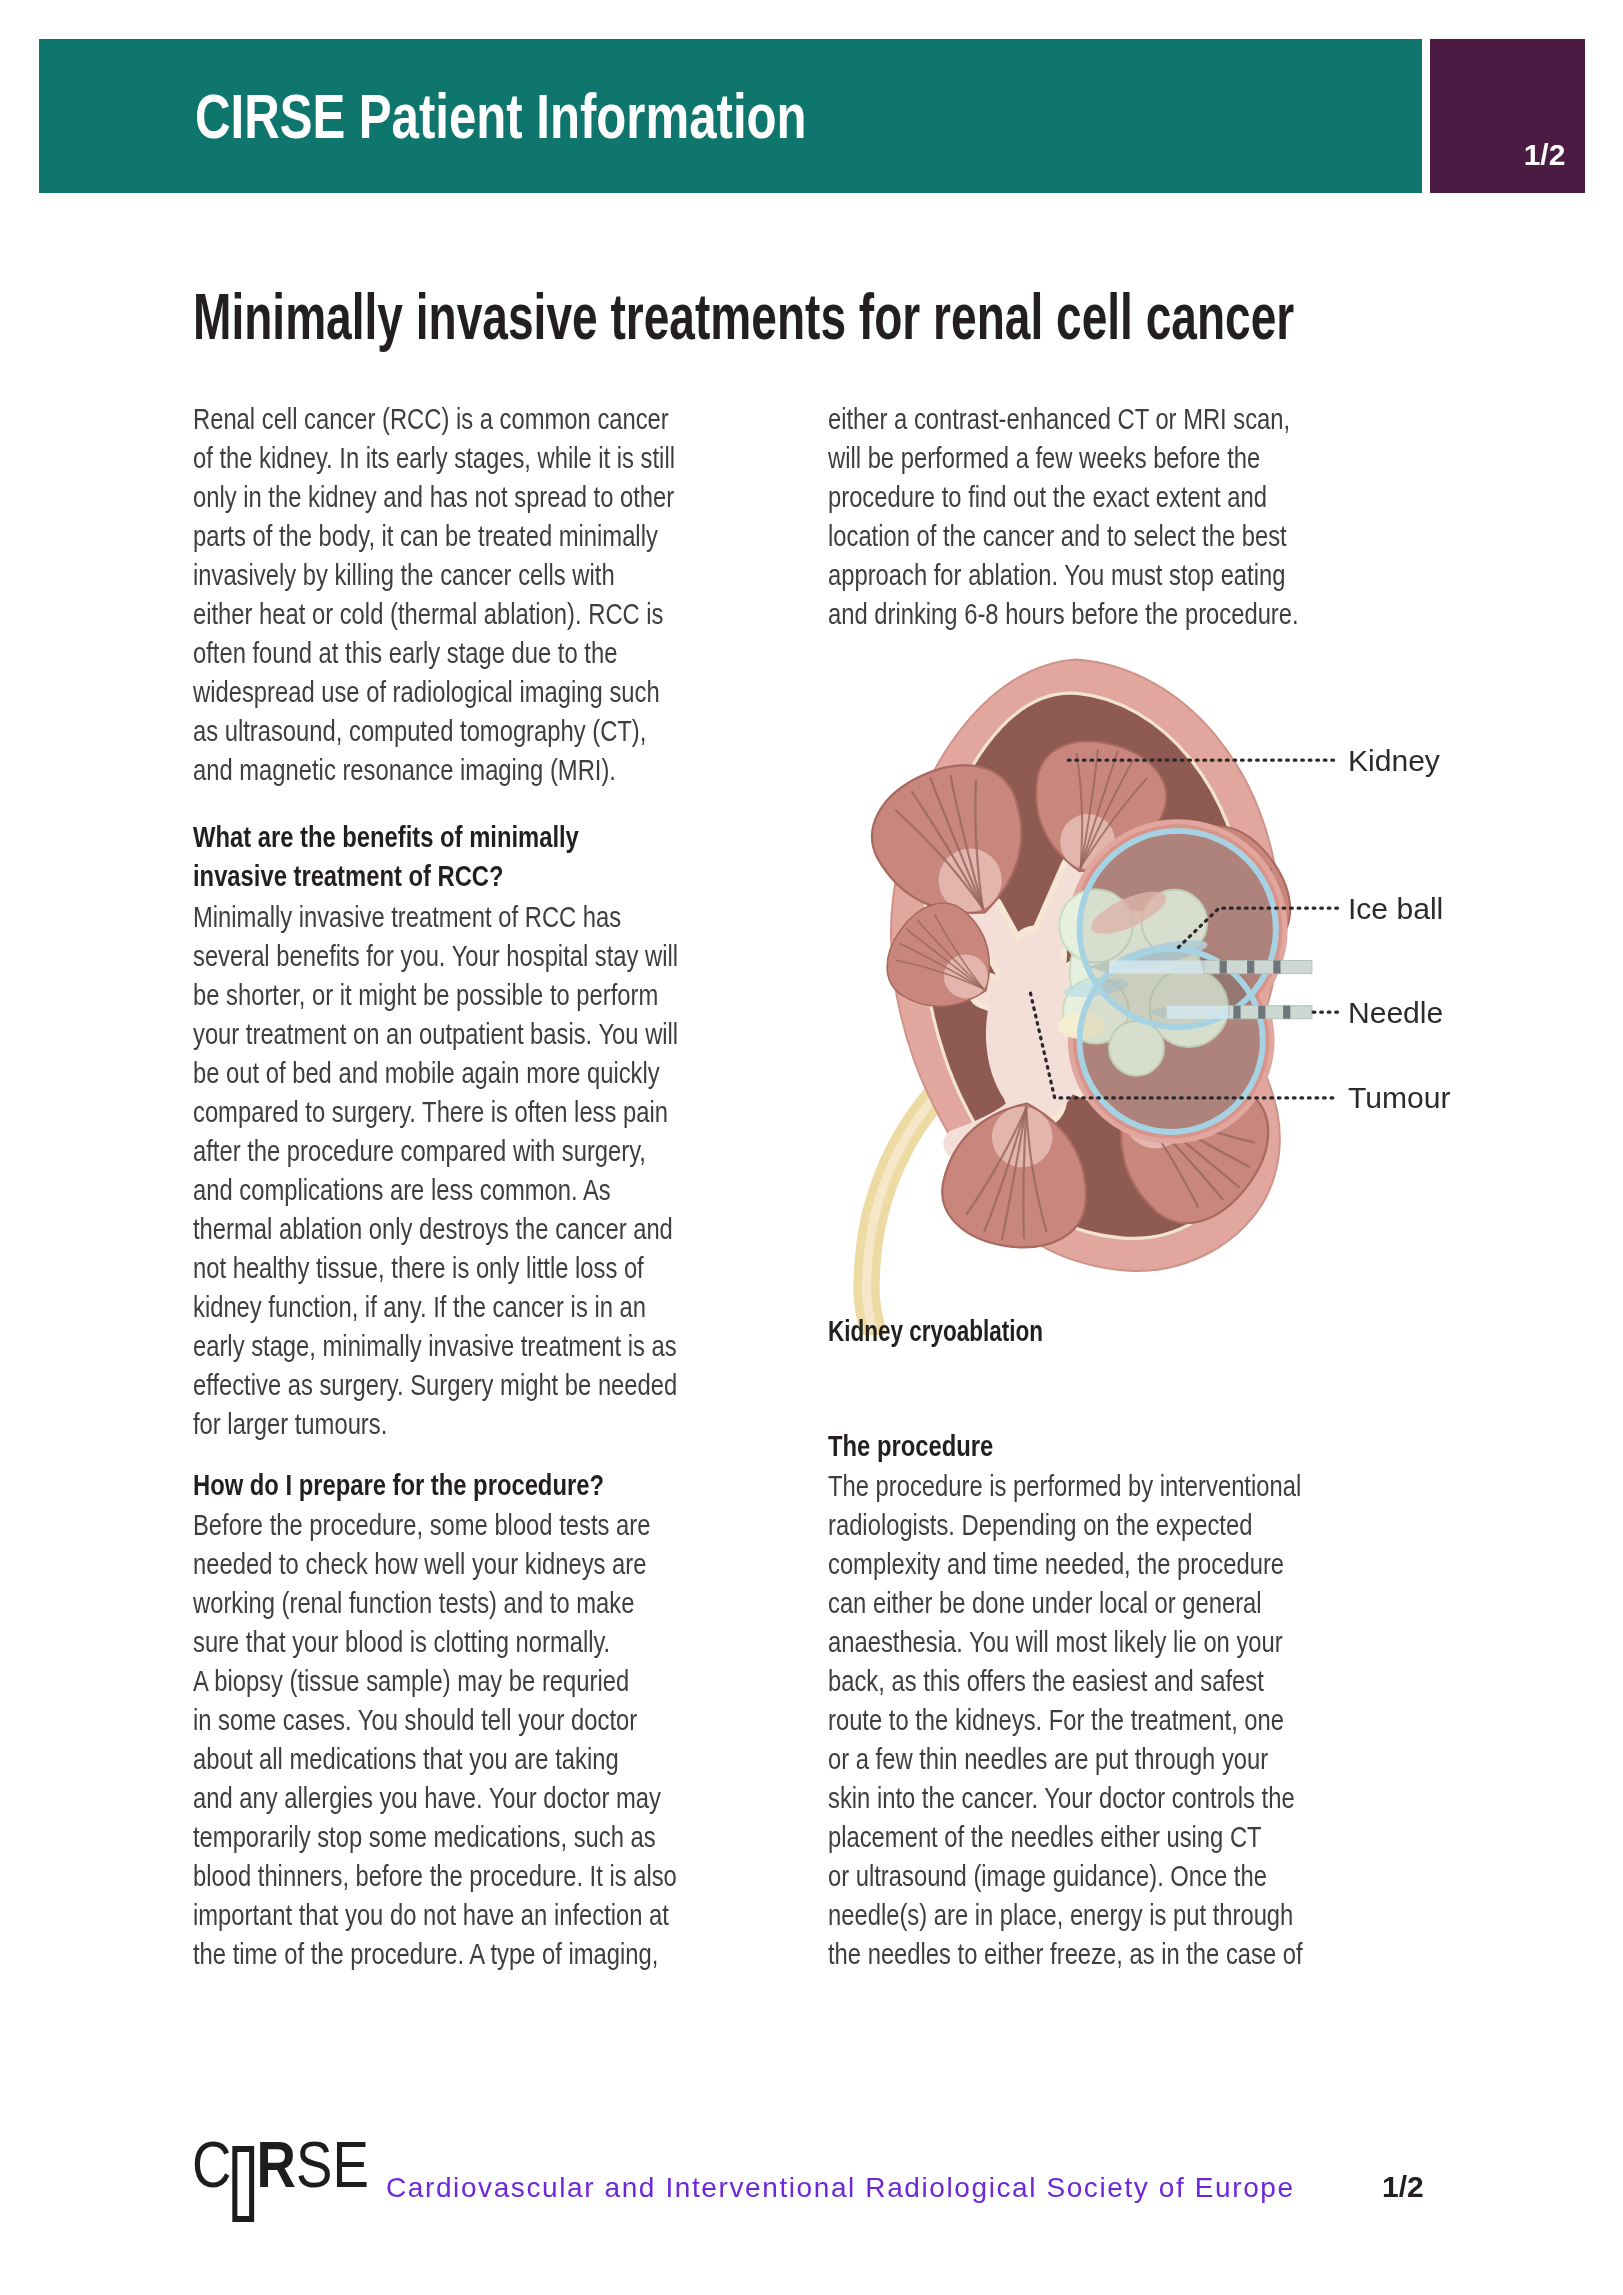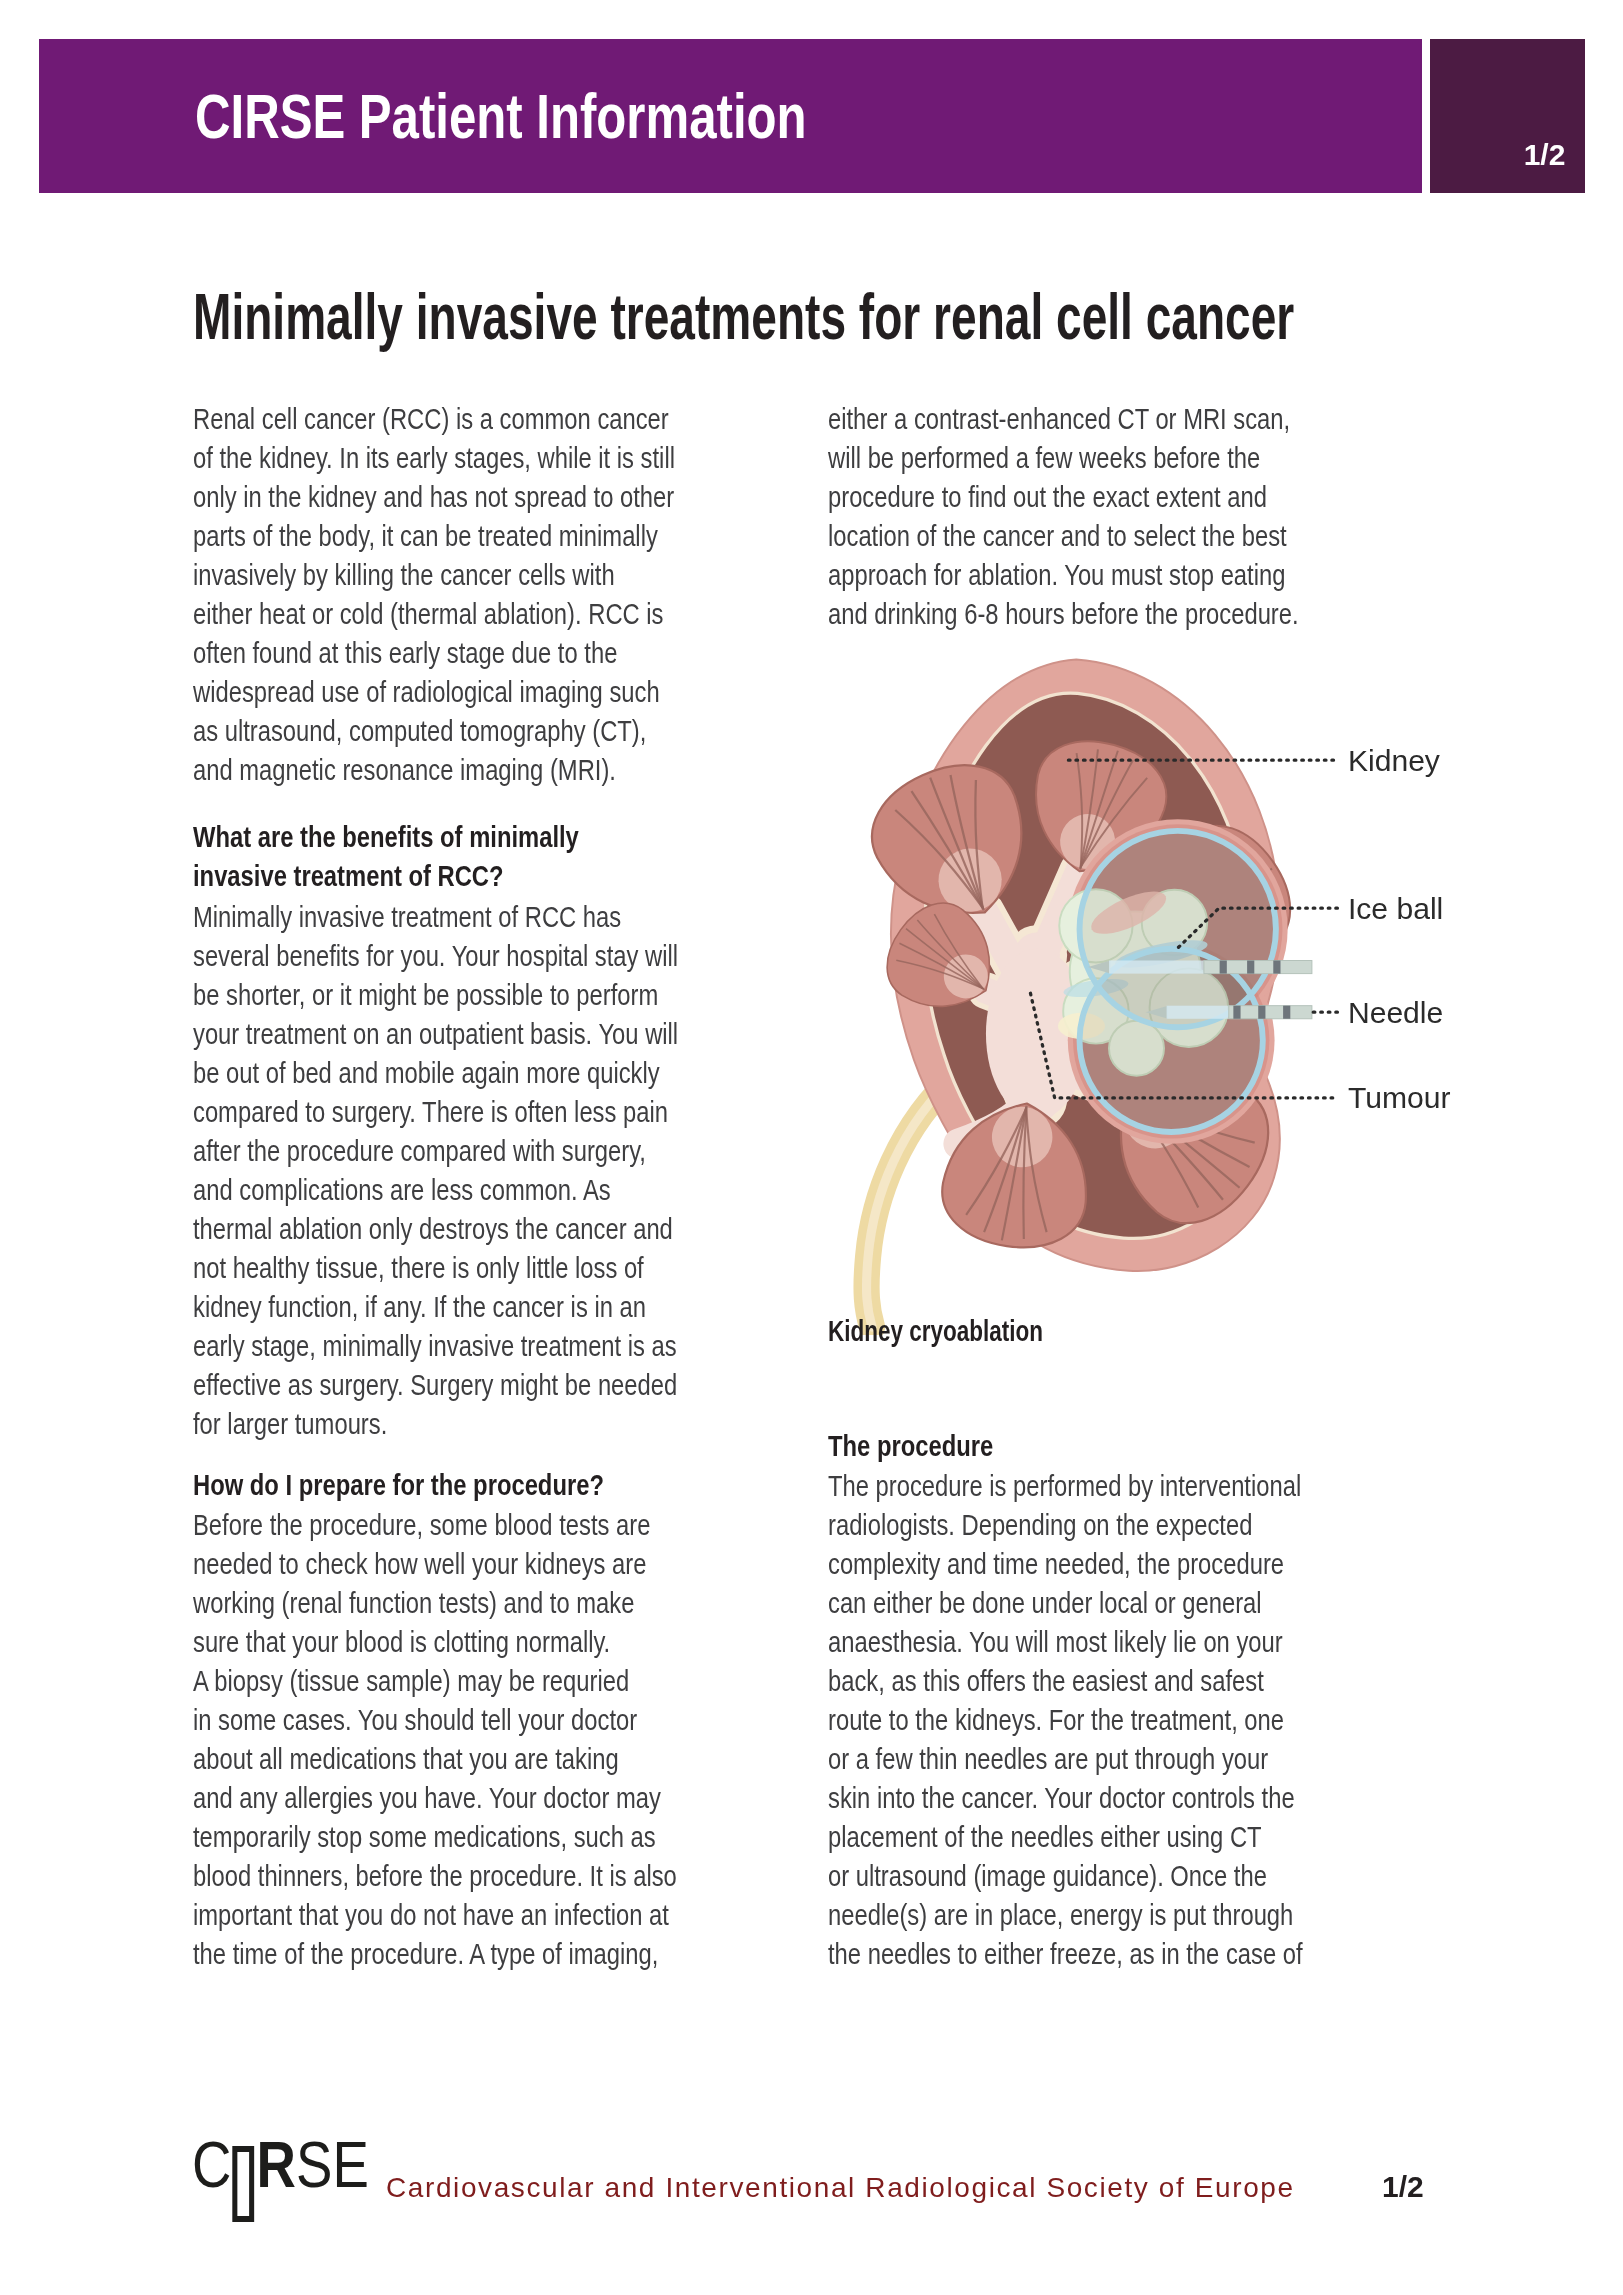--- a/index.html
+++ b/index.html
@@ -4,21 +4,21 @@
 <style>
   html,body{margin:0;padding:0;background:#777;}
   *{box-sizing:border-box;}
   .page{
     position:relative;width:1623px;height:2295px;background:#ffffff;
     font-family:"Liberation Sans",sans-serif;overflow:hidden;
   }
   
   .header-bar{
     position:absolute;left:39px;top:39px;width:1383px;height:154px;
-    background:#701a75;display:flex;align-items:center;
+    background:#0f766e;display:flex;align-items:center;
   }
   .header-title{
     margin-left:156px;color:#ffffff;font-size:63px;font-weight:700;
     white-space:nowrap;transform:scaleX(0.78);transform-origin:0 50%;
     letter-spacing:0px;
   }
   .page-badge{
     position:absolute;left:1430px;top:39px;width:155px;height:154px;
     background:#4c1b43;color:#ffffff;
     display:flex;align-items:flex-end;justify-content:flex-end;
@@ -57,21 +57,21 @@
     position:absolute;left:192px;top:2132px;height:98px;display:flex;
     align-items:flex-start;transform:scaleX(0.84);transform-origin:0 0;
   }
   .footer-logo .lg{font-size:65px;line-height:65px;color:#1d1d1b;}
   .footer-logo .lg.heavy{font-weight:700;}
   .logo-rect{
     width:26px;height:76px;border:6.5px solid #1d1d1b;margin:14.4px 2.6px 0 1.3px;
     background:#ffffff;
   }
   .footer-tagline{
-    position:absolute;left:386px;top:2172px;font-size:28px;color:#7f1d1d;
+    position:absolute;left:386px;top:2172px;font-size:28px;color:#6d28d9;
     letter-spacing:1.6px;white-space:nowrap;font-weight:400;
   }
   .footer-page{
     position:absolute;left:1382px;top:2170px;font-size:30px;font-weight:700;color:#231f20;
   }
   svg text{font-family:"Liberation Sans",sans-serif;}
 </style>
 </head>
 <body>
 

